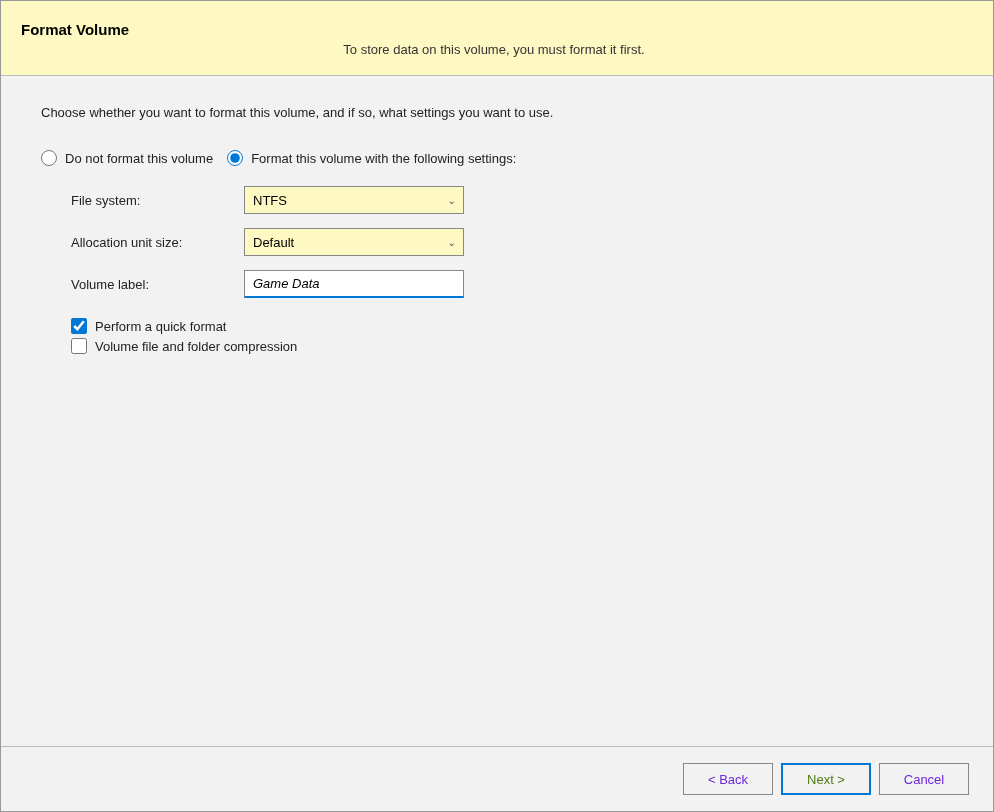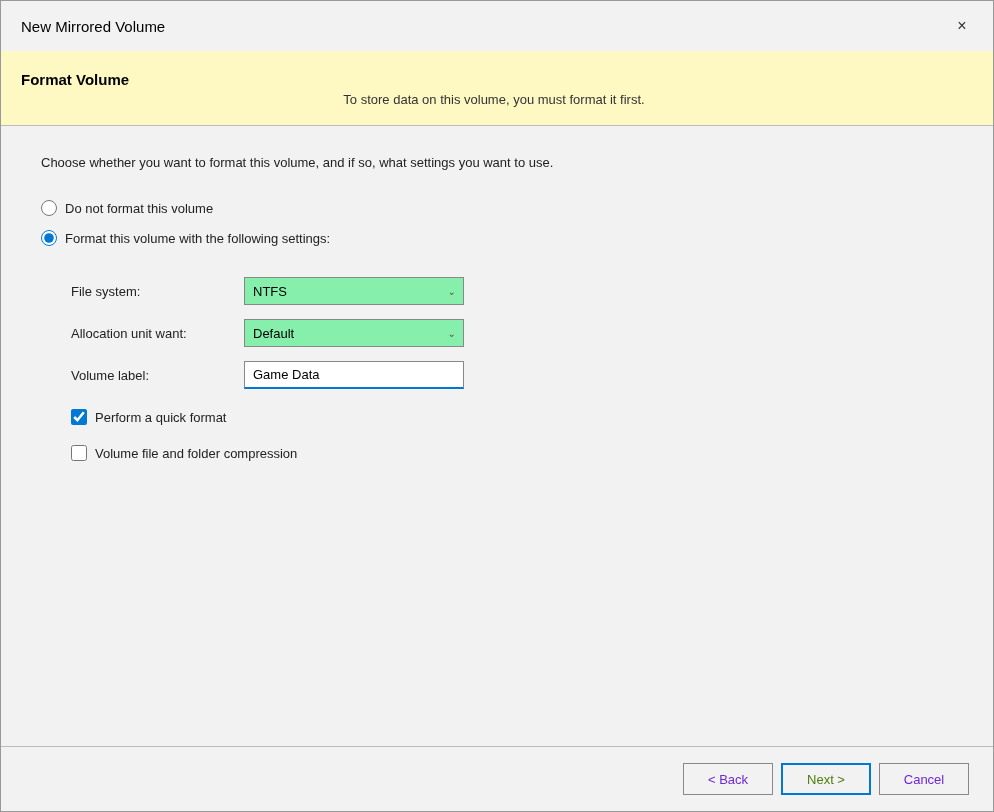--- a/index.html
+++ b/index.html
@@ -94,23 +94,23 @@
 
     .description {
       font-size: 13px;
       color: #222;
       margin-bottom: 28px;
       line-height: 1.4;
     }
 
     .radio-group {
       display: flex;
-      flex-direction: column;
+      flex-direction: row;
       gap: 14px;
-      margin-bottom: 31px;
+      margin-bottom: 20px;
     }
 
     .radio-item {
       display: flex;
       align-items: center;
       gap: 8px;
       font-size: 13px;
       color: #222;
       cursor: pointer;
     }
@@ -146,21 +146,21 @@
 
     .select-wrapper {
       position: relative;
       width: 220px;
     }
 
     .select-wrapper select {
       width: 100%;
       height: 28px;
       border: 1px solid #888;
-      background: #86efac;
+      background: #fef9c3;
       font-size: 13px;
       padding: 0 8px;
       appearance: none;
       -webkit-appearance: none;
       cursor: pointer;
     }
 
     .select-arrow {
       position: absolute;
       right: 8px;
@@ -173,28 +173,29 @@
 
     .form-input {
       width: 220px;
       height: 28px;
       border: 1px solid #888;
       border-bottom: 2px solid #0078d4;
       background: white;
       font-size: 13px;
       padding: 2px 8px;
       outline: none;
+      font-style: italic;
     }
 
     .checkbox-section {
       margin-left: 30px;
       margin-top: 20px;
       display: flex;
       flex-direction: column;
-      gap: 20px;
+      gap: 4px;
     }
 
     .checkbox-item {
       display: flex;
       align-items: center;
       gap: 8px;
       font-size: 13px;
       color: #222;
       cursor: pointer;
     }
@@ -239,24 +240,20 @@
       border: 2px solid #0078d4;
       color: #4d7c0f;
       font-weight: 400;
     }
   </style>
 </head>
 <body>
 
 <div class="dialog">
 
-  <div class="title-bar">
-    <span class="title-bar-text">New Mirrored Volume</span>
-    <button class="close-btn">×</button>
-  </div>
 
   <div class="header-section">
     <h2>Format Volume</h2>
     <p>To store data on this volume, you must format it first.</p>
   </div>
 
   <div class="divider"></div>
 
   <div class="content">
 
@@ -282,21 +279,21 @@
           <select>
             <option value="NTFS" selected="">NTFS</option>
             <option value="FAT32">FAT32</option>
             <option value="exFAT">exFAT</option>
           </select>
           <span class="select-arrow">⌄</span>
         </div>
       </div>
 
       <div class="form-row">
-        <span class="form-label">Allocation unit want:</span>
+        <span class="form-label">Allocation unit size:</span>
         <div class="select-wrapper">
           <select>
             <option value="Default" selected="">Default</option>
             <option value="512">512</option>
             <option value="1024">1024</option>
             <option value="2048">2048</option>
             <option value="4096">4096</option>
           </select>
           <span class="select-arrow">⌄</span>
         </div>

